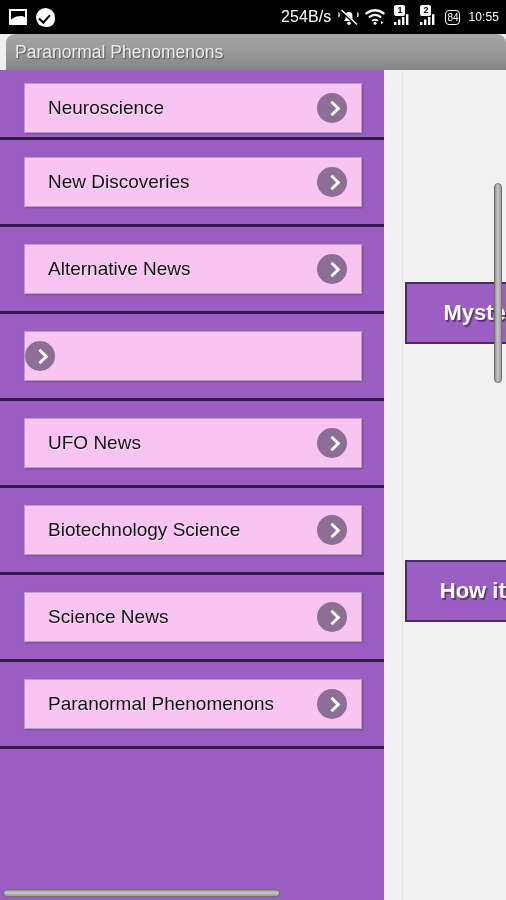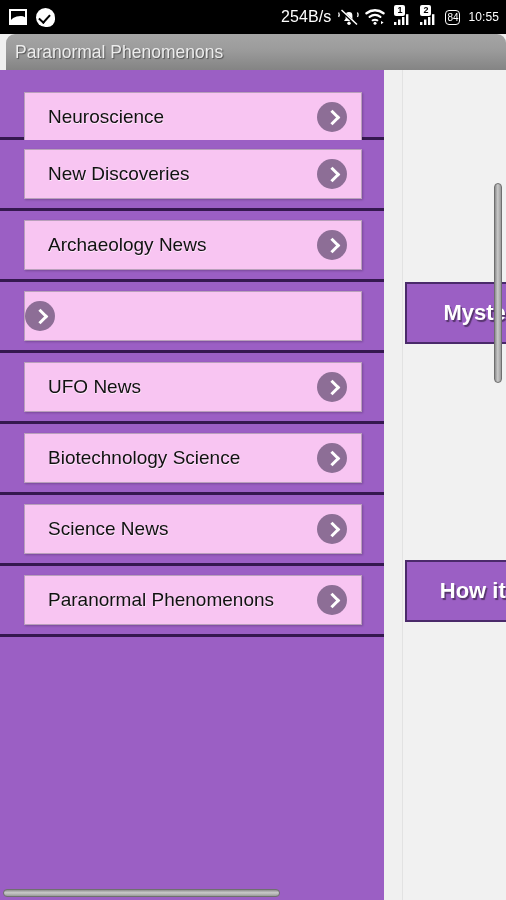--- a/index.html
+++ b/index.html
@@ -135,41 +135,41 @@
   
   #list-pane {
     position: absolute;
     left: 0; top: 0;
     width: 384px; height: 830px;
     background: #9b5fc4;
     overflow: hidden;
   }
   .list-row {
     position: relative;
-    height: 71px;
+    height: 87px;
     background: #9b5fc4;
     border-bottom: 3px solid #35184f;
     box-sizing: border-box;
   }
   .list-row:first-child { height: 70px; }
   .row-card {
     position: absolute;
     left: 24px; right: 22px;
     top: 50%;
     transform: translateY(-50%);
     height: 50px;
     background: #f8c5f2;
     border: 1px solid #b9a0bb;
     box-shadow: 1px 1px 2px rgba(0,0,0,0.22);
     display: flex;
     align-items: center;
     box-sizing: border-box;
   }
   .list-row:first-child .row-card {
-    top: 22px;
+    top: 13px;
     transform: none;
   }
   .row-label {
     font-size: 19px;
     color: #111;
     padding-left: 23px;
     white-space: nowrap;
     flex: 1;
     text-shadow: 0.5px 0.5px 0 rgba(255,255,255,0.6);
   }
@@ -324,21 +324,21 @@
           </div>
         </div>
         <div class="list-row">
           <div class="row-card">
             <span class="row-label">New Discoveries</span>
             <span class="row-chevron"></span>
           </div>
         </div>
         <div class="list-row">
           <div class="row-card">
-            <span class="row-label">Archaeology News</span>
+            <span class="row-label">Alternative News</span>
             <span class="row-chevron"></span>
           </div>
         </div>
         <div class="list-row">
           <div class="row-card">
             <span class="row-chevron"></span>
           </div>
         </div>
         <div class="list-row">
           <div class="row-card">

